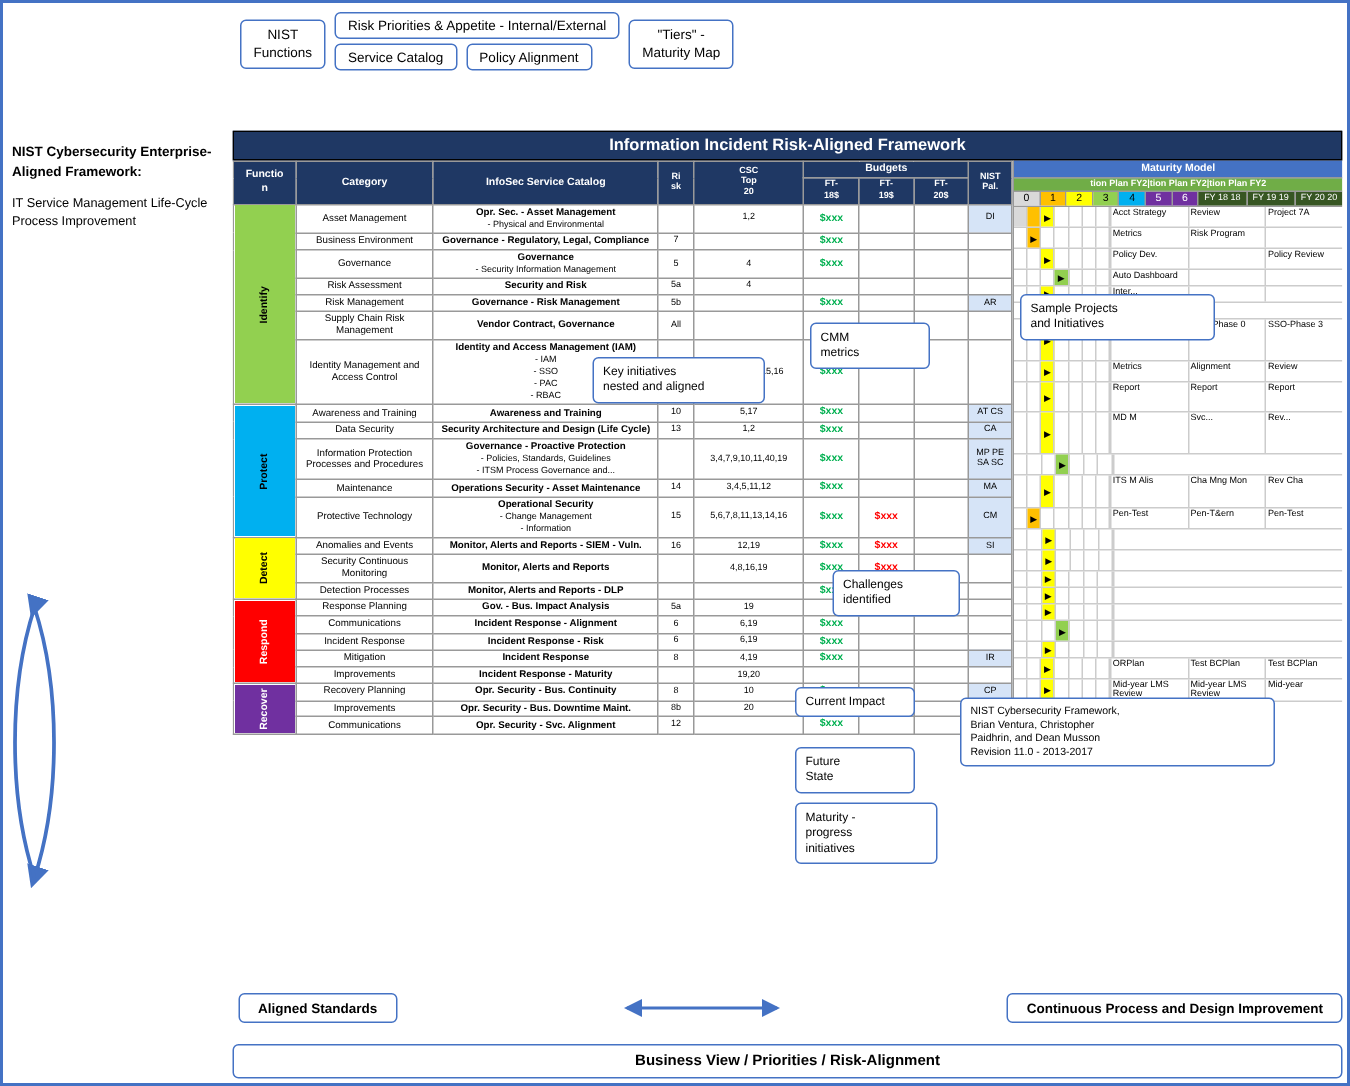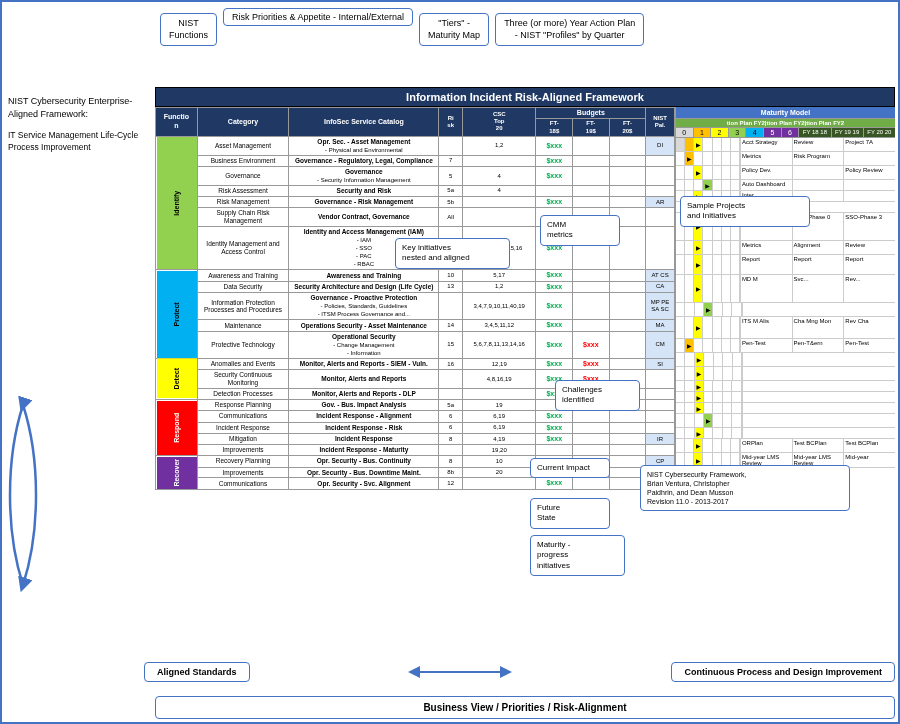--- a/index.html
+++ b/index.html
@@ -72,21 +72,21 @@
       position: absolute;
       top: 95px;
       left: 8px;
       width: 145px;
       font-size: 8.5px;
       line-height: 1.4;
       color: #000;
     }
 
     .left-framework-title {
-      font-weight: normal;
+      font-weight: bold;
       font-size: 9px;
       margin-bottom: 4px;
     }
 
     
     .main-table-wrapper {
       position: absolute;
       top: 87px;
       left: 155px;
       right: 5px;
@@ -221,21 +221,21 @@
       position: absolute;
       bottom: 0;
       left: 0;
       right: 0;
       height: 100px;
     }
 
     .bottom-arrows-row {
       position: absolute;
       bottom: 42px;
-      left: 144px;
+      left: 159px;
       right: 5px;
       display: flex;
       justify-content: space-between;
       align-items: center;
       gap: 19px;
     }
 
     .bottom-box {
       border: 1.5px solid #4472c4;
       border-radius: 4px;
@@ -272,31 +272,35 @@
 
     <div class="nist-functions-box" style="margin-top:5px;">
       <span style="white-space:pre-line;">NIST
 Functions</span>
     </div>
 
     <div class="header-group">
       <div class="header-box-large">
         <span>Risk Priorities &amp; Appetite - Internal/External</span>
       </div>
+      <div style="display:flex;gap:6px;">
+        <div class="header-box">
+          <span>Service Catalog</span>
+        </div>
+        <div class="header-box">
+          <span>Policy Alignment</span>
+        </div>
+      </div>
     </div>
 
     <div class="nist-functions-box" style="margin-top:5px;line-height:1.3;">
       <span style="white-space:pre-line;">"Tiers" -
 Maturity Map</span>
     </div>
 
-    <div class="nist-functions-box" style="margin-top:5px;line-height:1.3;">
-      <span style="white-space:pre-line;">Three (or more) Year Action Plan
-- NIST "Profiles" by Quarter</span>
-    </div>
   </div>
 
   <div class="left-framework">
     <div class="left-framework-title">NIST Cybersecurity Enterprise-Aligned Framework:</div>
     <div style="margin-top:10px; font-size:8.5px; line-height:1.4;">
       IT Service Management Life-Cycle Process Improvement
     </div>
 
     <div style="position:absolute; left:0; top:300px; width:30px; height:200px;">
       <svg width="30" height="200" viewBox="0 0 30 200">

